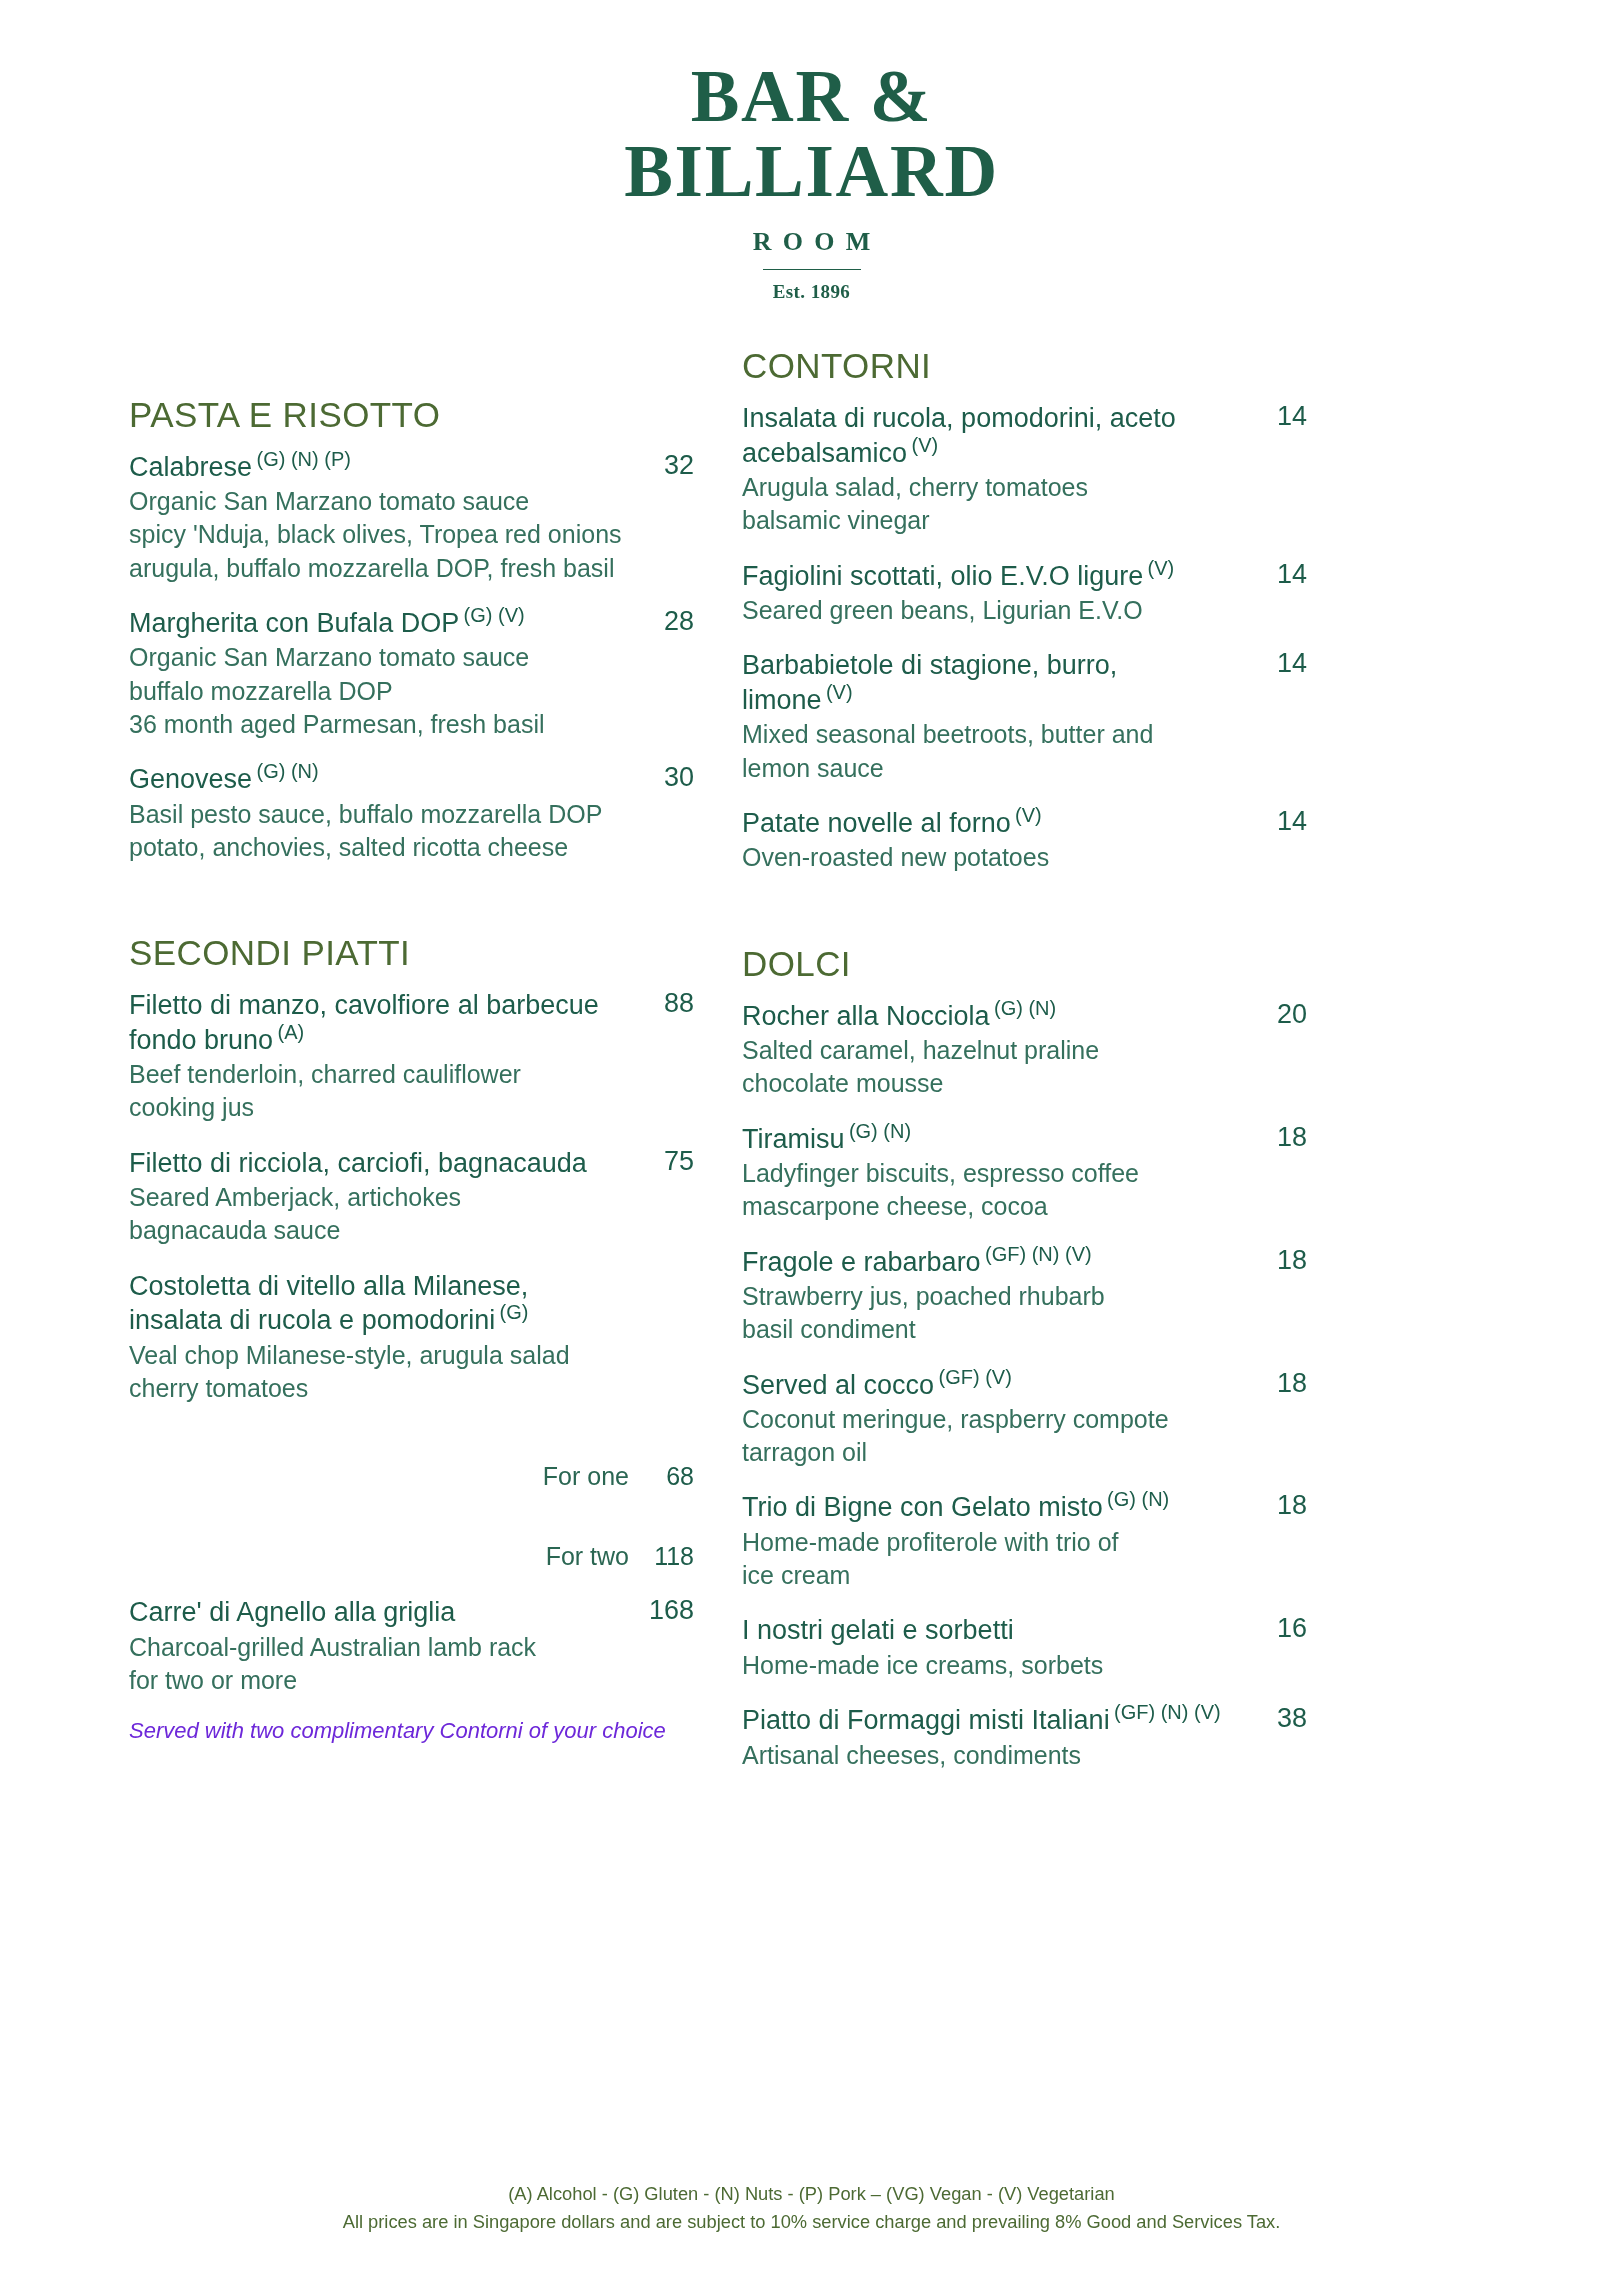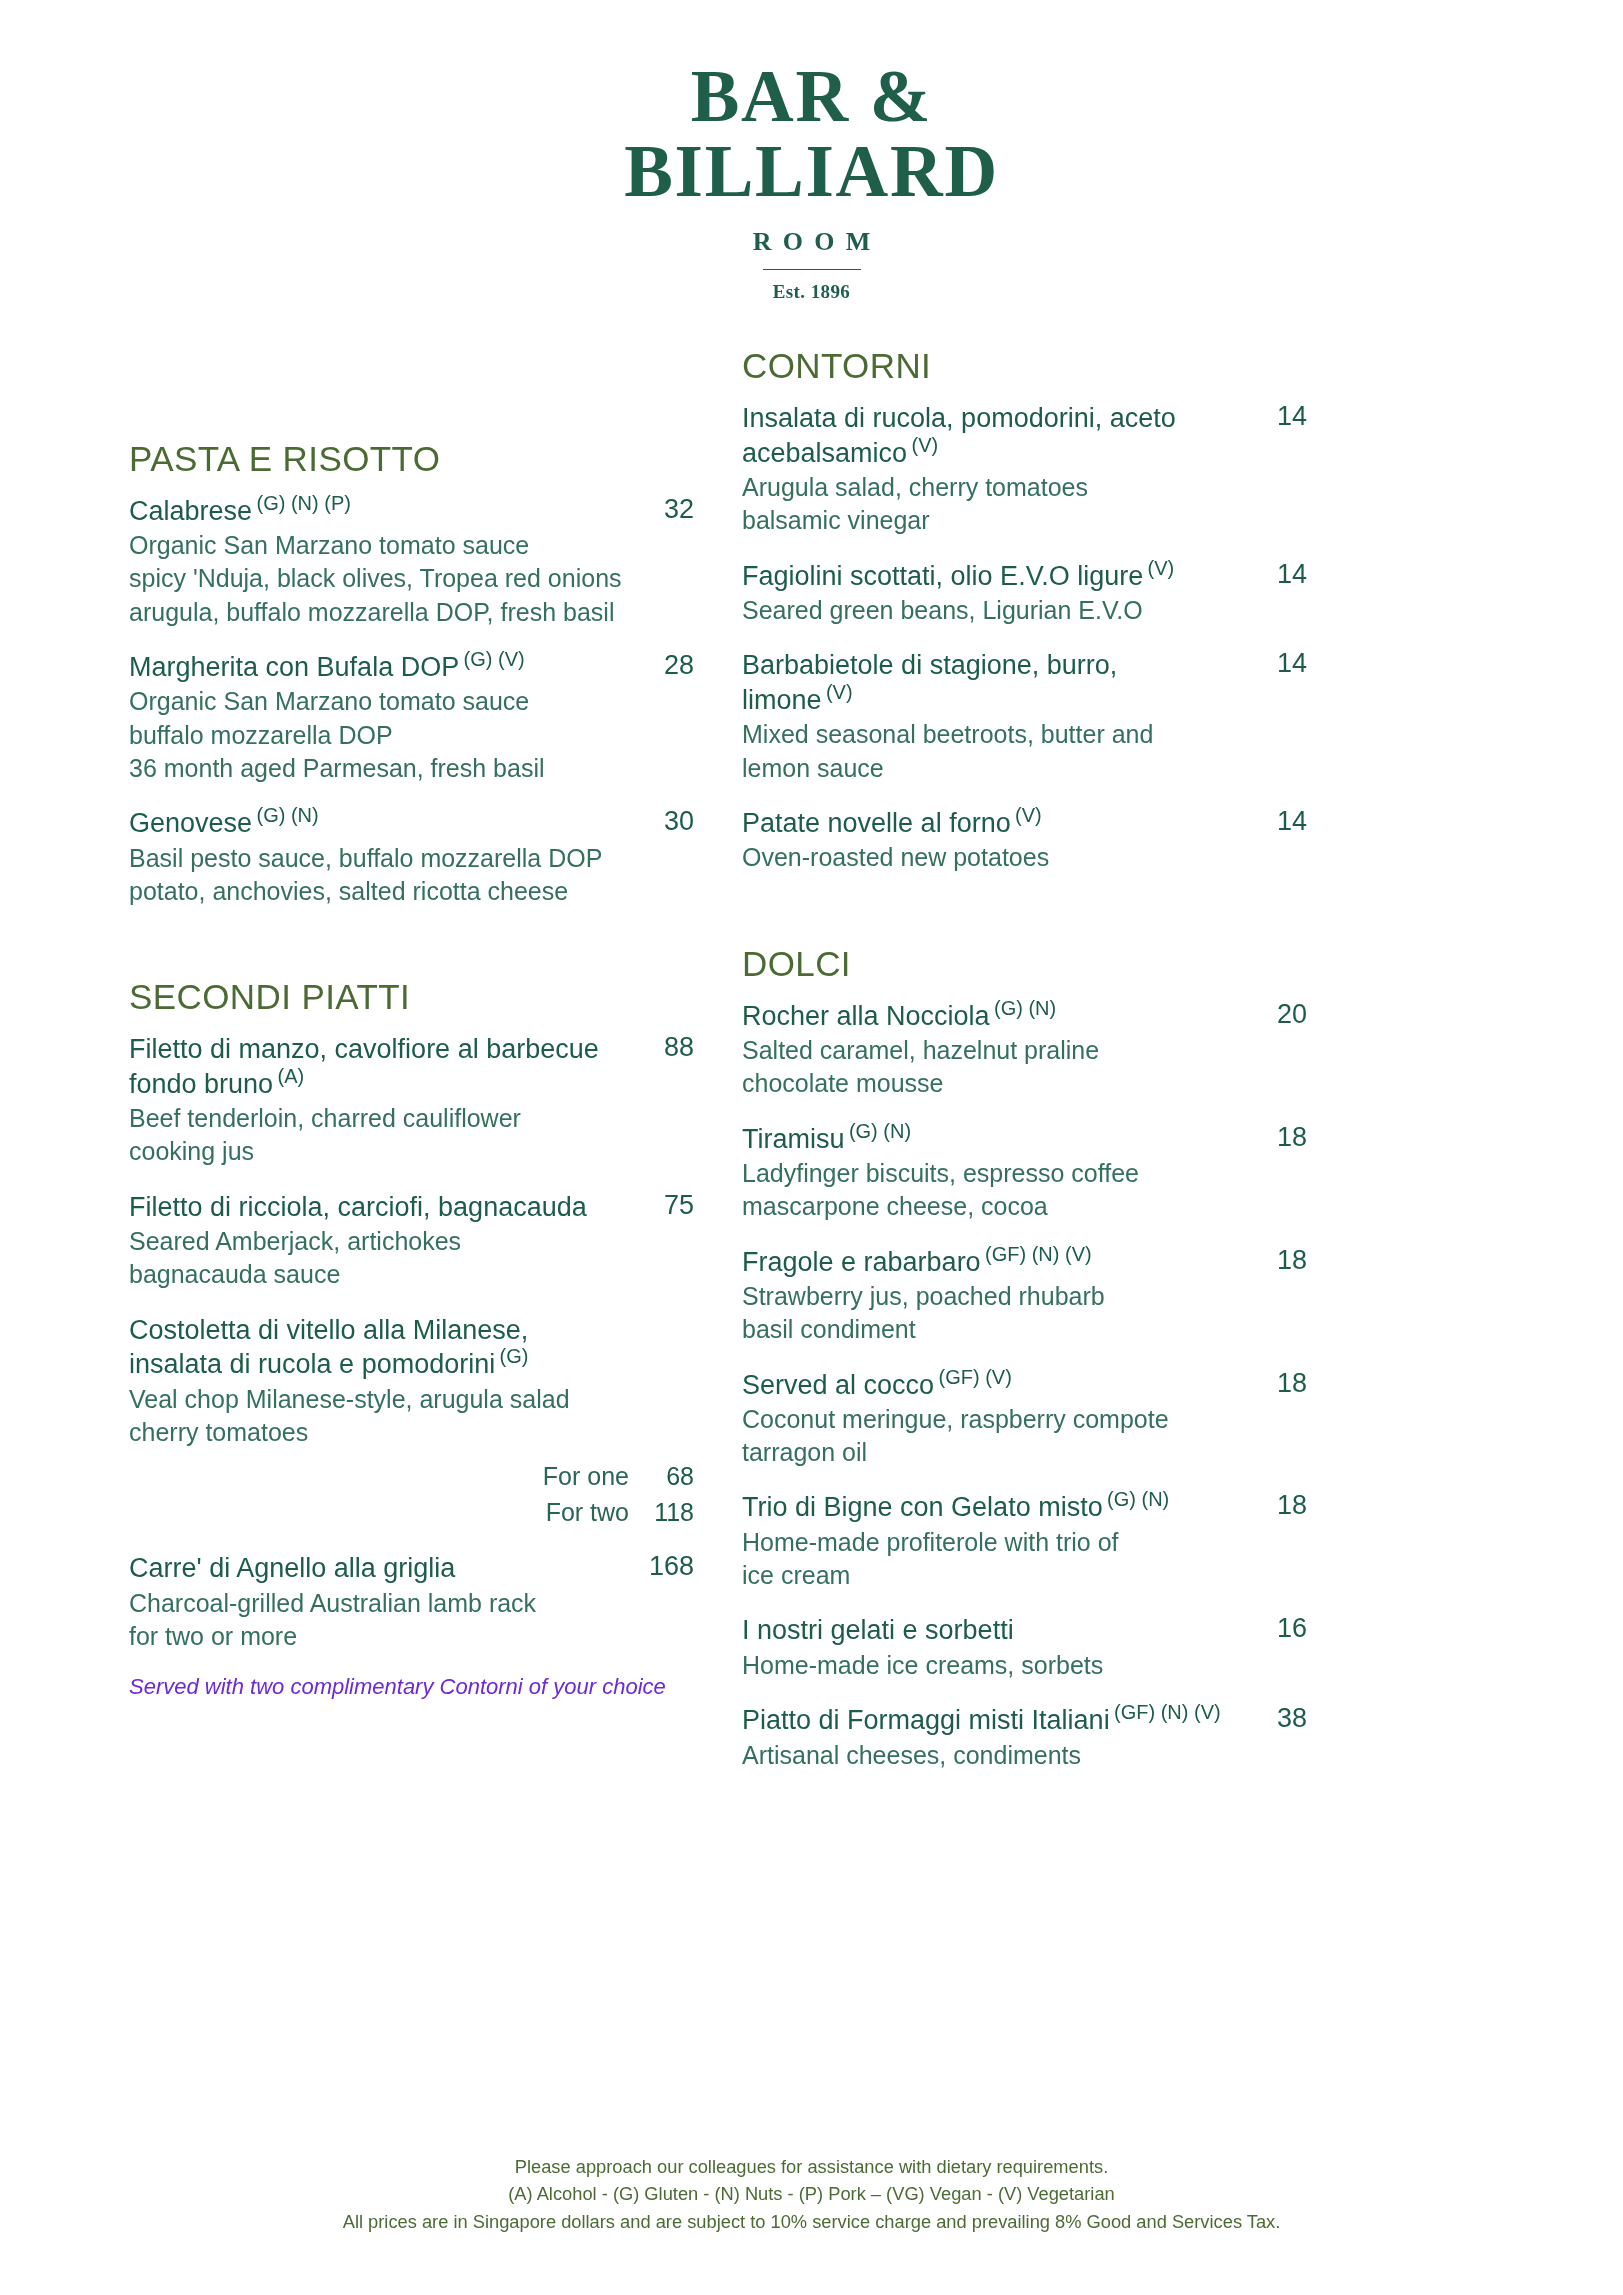--- a/index.html
+++ b/index.html
@@ -127,21 +127,21 @@
   .portions { margin-top: 8.7px; }
   .portion-row {
     display: flex;
     justify-content: flex-end;
     align-items: baseline;
     gap: 0;
     font-size: 25px;
     color: #2a6652;
     line-height: 1.45;
   }
-  .portion-label { text-align: right; }
+  .portion-label { text-align: right; margin-top: 44px; }
   .portion-price {
     min-width: 65px;
     text-align: right;
     color: #1d5c4a;
   }
 
   .note {
     font-size: 22px;
     font-style: italic;
     color: #6d28d9;
@@ -412,19 +412,18 @@
           <div class="item-desc">
             <div>Artisanal cheeses, condiments</div>
           </div>
         </div>
       </div>
 
     </div>
   </div>
 
   <div class="footer">
-    <div>Please approach our colleagues for assistance with dietary requirements.</div>
     <div>(A) Alcohol - (G) Gluten - (N) Nuts - (P) Pork – (VG) Vegan - (V) Vegetarian</div>
     <div>All prices are in Singapore dollars and are subject to 10% service charge and prevailing 8% Good and Services Tax.</div>
   </div>
 
 </div>
 
 
 </body></html>

